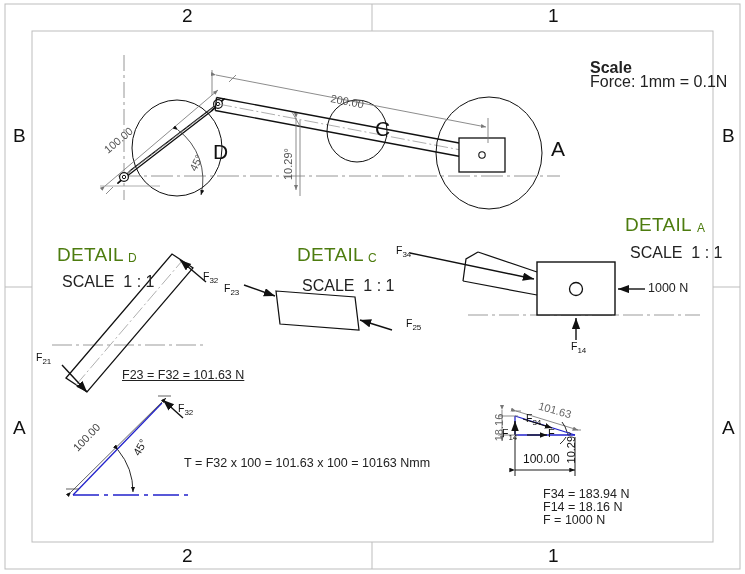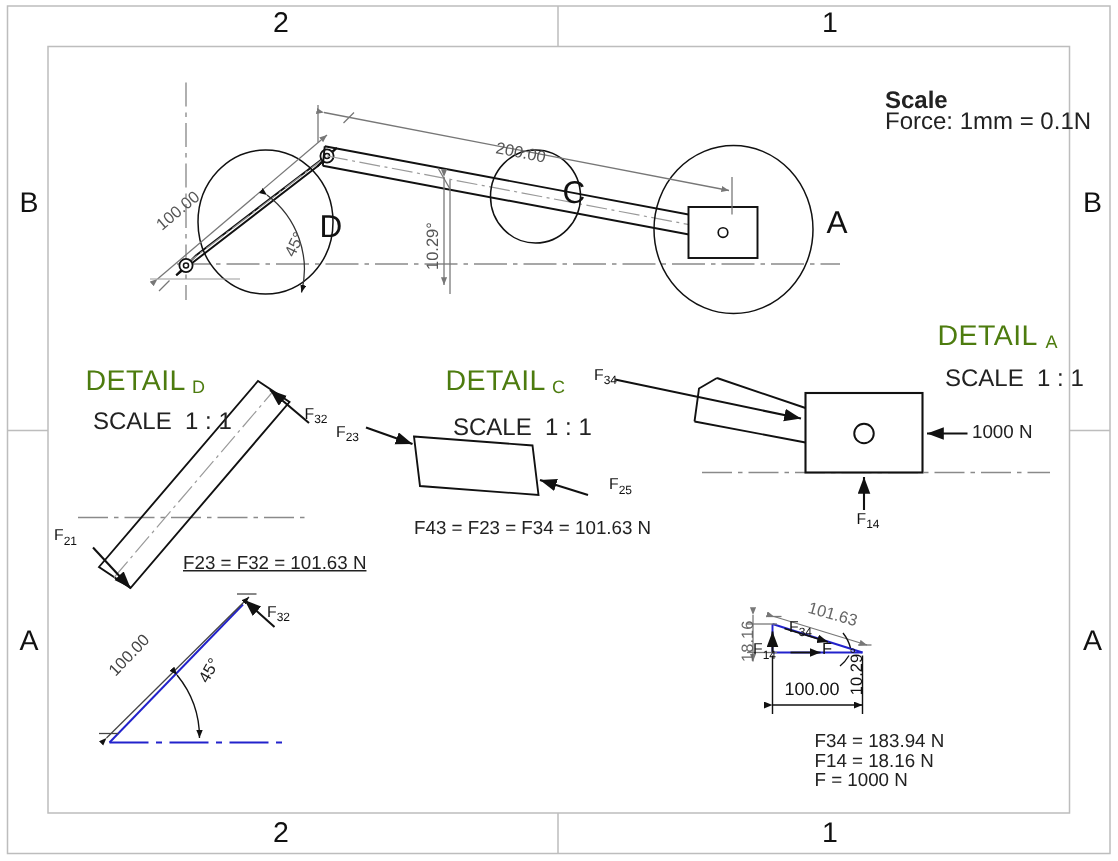--- a/index.html
+++ b/index.html
@@ -244,32 +244,32 @@
 <div class="txt scl" style="left:62px;top:274px;">SCALE  1 : 1</div>
 <div class="txt flab" style="left:203px;top:271px;">F<sub>32</sub></div>
 <div class="txt flab" style="left:36px;top:352px;">F<sub>21</sub></div>
 <div class="txt eq" style="left:122px;top:369px;text-decoration:underline;">F23 = F32 = 101.63 N</div>
 
 <div class="txt hdr" style="left:297px;top:245px;">DETAIL</div>
 <div class="txt hdr hdr-sm" style="left:368px;top:252px;">C</div>
 <div class="txt scl" style="left:302px;top:278px;">SCALE  1 : 1</div>
 <div class="txt flab" style="left:224px;top:283px;">F<sub>23</sub></div>
 <div class="txt flab" style="left:406px;top:318px;">F<sub>25</sub></div>
-<div class="txt eq" style="left:276px;top:346px;">F43 = F23 = F34 = 101.63 N</div>
 
 <div class="txt hdr" style="left:625px;top:215px;">DETAIL</div>
 <div class="txt hdr hdr-sm" style="left:697px;top:222px;">A</div>
 <div class="txt scl" style="left:630px;top:245px;">SCALE  1 : 1</div>
 <div class="txt flab" style="left:396px;top:245px;">F<sub>34</sub></div>
 <div class="txt flab" style="left:571px;top:341px;">F<sub>14</sub></div>
 <div class="txt eq" style="left:648px;top:282px;">1000 N</div>
 
 <div class="txt dim" style="left:70px;top:432px;color:#444;transform:rotate(-46deg);">100.00</div>
 <div class="txt dim" style="left:132px;top:442px;color:#222;transform:rotate(-60deg);">45°</div>
 <div class="txt flab" style="left:178px;top:403px;">F<sub>32</sub></div>
+<div class="txt eq" style="left:184px;top:457px;">T = F32 x 100 = 101.63 x 100 = 10163 Nmm</div>
 
 <div class="txt dim" style="left:538px;top:405px;color:#666;transform:rotate(16deg);">101.63</div>
 <div class="txt dim" style="left:486px;top:422px;color:#666;transform:rotate(-90deg);">18.16</div>
 <div class="txt dim" style="left:523px;top:453px;color:#111;font-size:12px;">100.00</div>
 <div class="txt dim" style="left:556px;top:442px;color:#111;transform:rotate(-90deg);">10.29°</div>
 <div class="txt flab" style="left:526px;top:413px;">F<sub>34</sub></div>
 <div class="txt flab" style="left:502px;top:428px;">F<sub>14</sub></div>
 <div class="txt flab" style="left:548px;top:428px;font-size:11px;">F</div>
 <div class="txt eq" style="left:543px;top:488px;">F34 = 183.94 N</div>
 <div class="txt eq" style="left:543px;top:501px;">F14 = 18.16 N</div>

